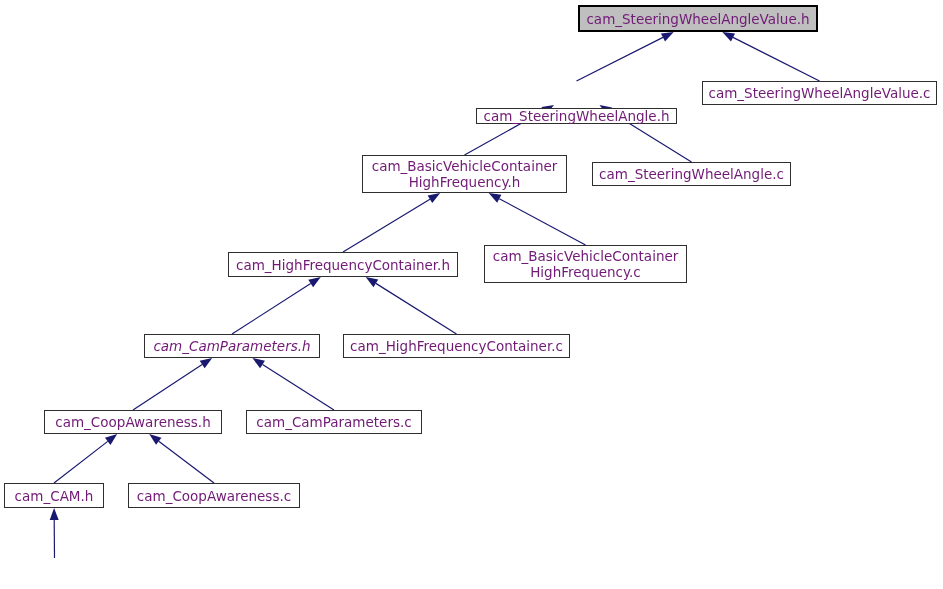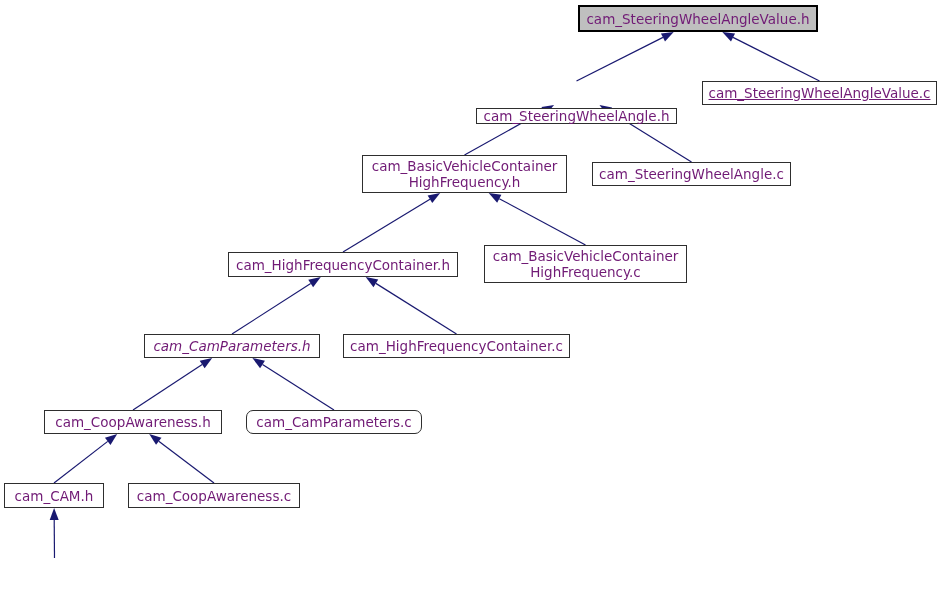--- a/index.html
+++ b/index.html
@@ -81,21 +81,21 @@
       <line x1="54.5" y1="558" x2="54.19599692814745" y2="519.999616018431" stroke="#191970" stroke-width="1.2"></line>
       <polygon points="54.1,508 58.69585293505908,519.9636171703756 49.69614092123582,520.0356148664863" fill="#191970"></polygon>
     </svg>
   <div class="nodes-layer">
       <div class="node highlighted" style="left: 578px; top: 5px; width: 240px; height: 27px;">
         <span>cam_SteeringWheelAngleValue.h</span>
       </div>
       <div class="node" style="left: 476px; top: 81px; width: 201px; height: 16px; margin-top: 27px;">
         <span>cam_SteeringWheelAngle.h</span>
       </div>
-      <div class="node" style="left: 702px; top: 81px; width: 235px; height: 24px; text-decoration: underline;">
+      <div class="node" style="left: 702px; top: 81px; width: 235px; height: 24px;">
         <span>cam_SteeringWheelAngleValue.c</span>
       </div>
       <div class="node" style="left: 362px; top: 155px; width: 205px; height: 38px;">
         <span>cam_BasicVehicleContainer</span>
         <span>HighFrequency.h</span>
       </div>
       <div class="node" style="left: 592px; top: 162px; width: 199px; height: 24px;">
         <span>cam_SteeringWheelAngle.c</span>
       </div>
       <div class="node" style="left: 228px; top: 252px; width: 230px; height: 25px;">
@@ -107,21 +107,21 @@
       </div>
       <div class="node" style="left: 144px; top: 334px; width: 176px; height: 24px; font-style: italic;">
         <span>cam_CamParameters.h</span>
       </div>
       <div class="node" style="left: 343px; top: 334px; width: 227px; height: 24px;">
         <span>cam_HighFrequencyContainer.c</span>
       </div>
       <div class="node" style="left: 44px; top: 410px; width: 178px; height: 24px;">
         <span>cam_CoopAwareness.h</span>
       </div>
-      <div class="node" style="left: 246px; top: 410px; width: 176px; height: 24px; border-radius: 7px;">
+      <div class="node" style="left: 246px; top: 410px; width: 176px; height: 24px;">
         <span>cam_CamParameters.c</span>
       </div>
       <div class="node" style="left: 4px; top: 483px; width: 100px; height: 25px; align-items: center;">
         <span>cam_CAM.h</span>
       </div>
       <div class="node" style="left: 128px; top: 483px; width: 172px; height: 25px;">
         <span>cam_CoopAwareness.c</span>
       </div>
     </div>
 </div>

